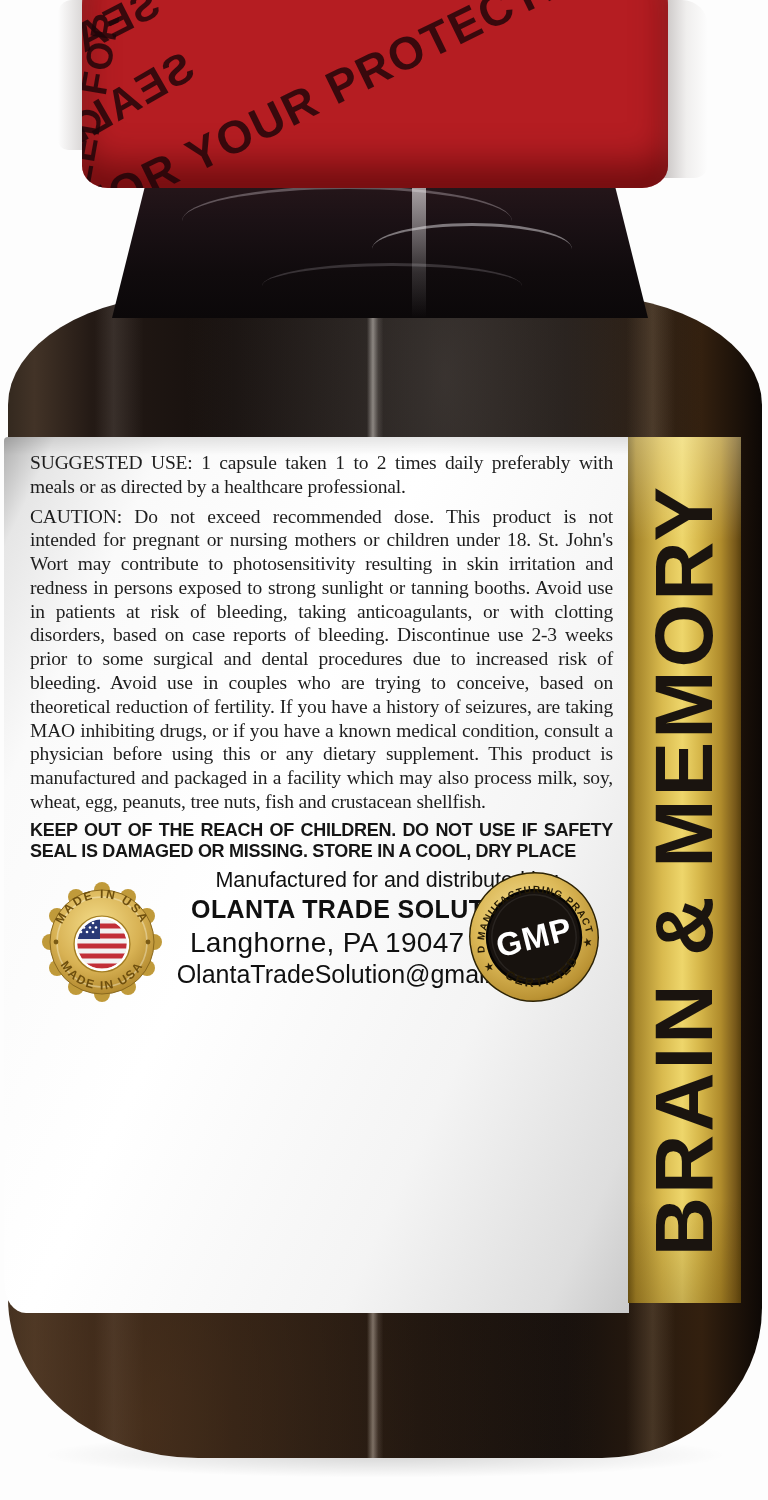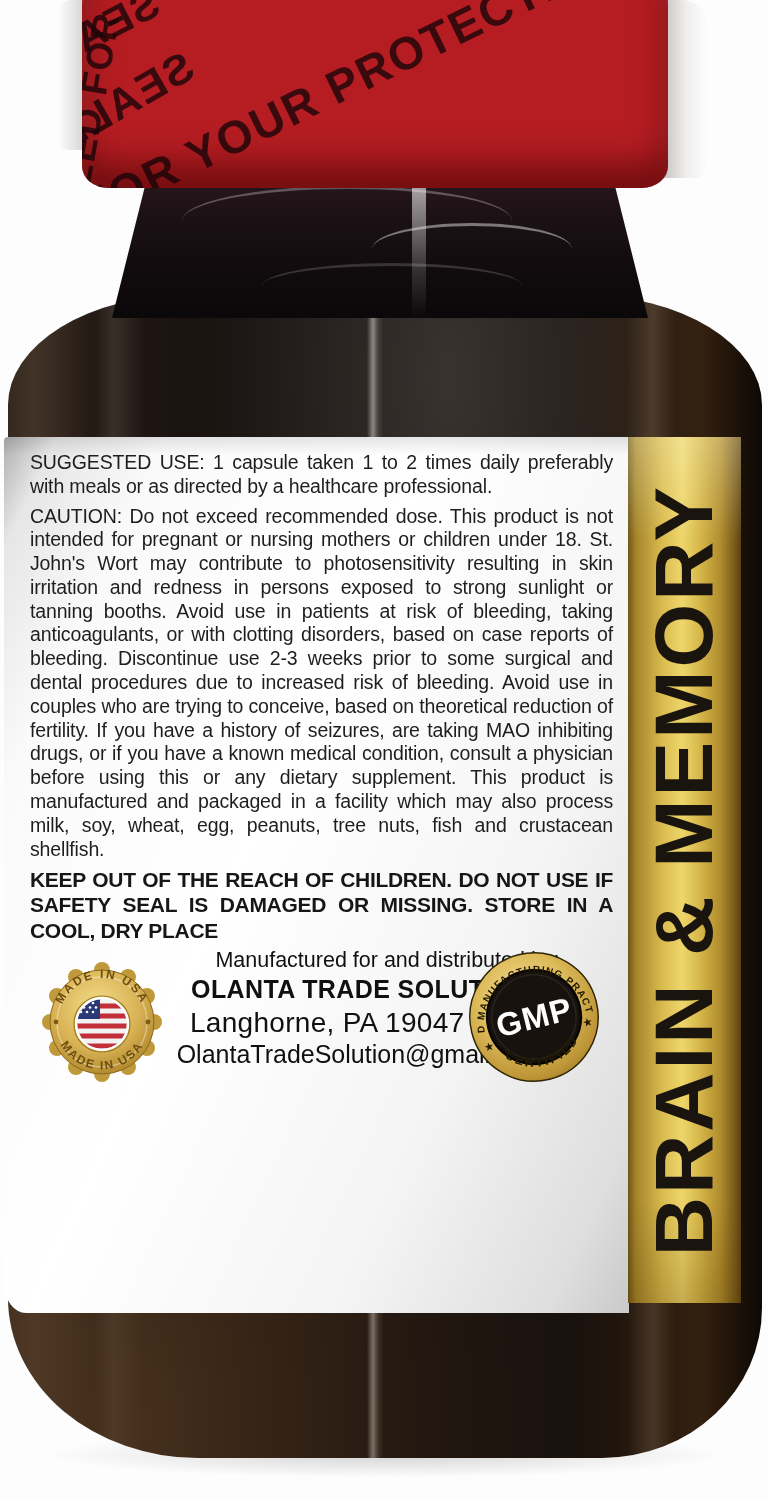--- a/index.html
+++ b/index.html
@@ -59,22 +59,22 @@
   .wrap-left{position:absolute;left:58px;top:0;width:26px;height:150px;
     background:linear-gradient(90deg,rgba(0,0,0,0),rgba(130,120,118,0.30));border-radius:14px 0 0 10px;}
 
   
   .front-label{position:absolute;left:4px;top:437px;width:625px;height:876px;overflow:hidden;
     padding:14px 16px 0 26px;border-radius:4px 0 0 22px / 4px 0 0 30px;
     background-image:
       linear-gradient(115deg,#aeaeae 0%,#e6e6e6 5%,#fafafa 16%,#ffffff 42%,#f4f4f4 72%,#dedede 92%,#c9c9c9 100%),
       linear-gradient(180deg,rgba(0,0,0,0.10),rgba(0,0,0,0) 18px);
     background-blend-mode:multiply;color:#1e1e1e;}
-  .para{margin:0 0 6px;font-size:19.5px;line-height:1.22;text-align:justify;letter-spacing:-0.15px;}
-  .warning-text{margin:2px 0 5px;font-weight:700;font-size:21px;line-height:1.2;text-align:justify;
+  .para{margin:0 0 6px;font-size:19.5px;line-height:1.22;text-align:justify;letter-spacing:-0.15px;font-family:Liberation Serif, serif;}
+  .warning-text{margin:2px 0 5px;font-weight:700;font-size:18px;line-height:1.2;text-align:justify;
     letter-spacing:-0.3px;color:#161616;}
   .disclaimer-box{border:4px solid #141414;margin:0 4px 7px 0;padding:3px 10px 7px;}
   .disclaimer-box p{margin:0;font-size:20.5px;line-height:1.27;text-align:justify;letter-spacing:-0.1px;}
   .distributor{position:relative;height:158px;}
   .mfr-heading{position:absolute;left:150px;right:18px;top:0;text-align:center;font-size:21.5px;color:#111;}
   .mfr-center{position:absolute;left:122px;right:44px;top:27px;text-align:center;color:#101010;}
   .mfr-name{font-weight:700;font-size:25px;letter-spacing:0.4px;margin-bottom:3px;}
   .mfr-addr{font-size:28px;letter-spacing:0.3px;margin-bottom:1px;}
   .mfr-email{font-size:25px;}
   .badge-usa{position:absolute;left:12px;top:14px;}

